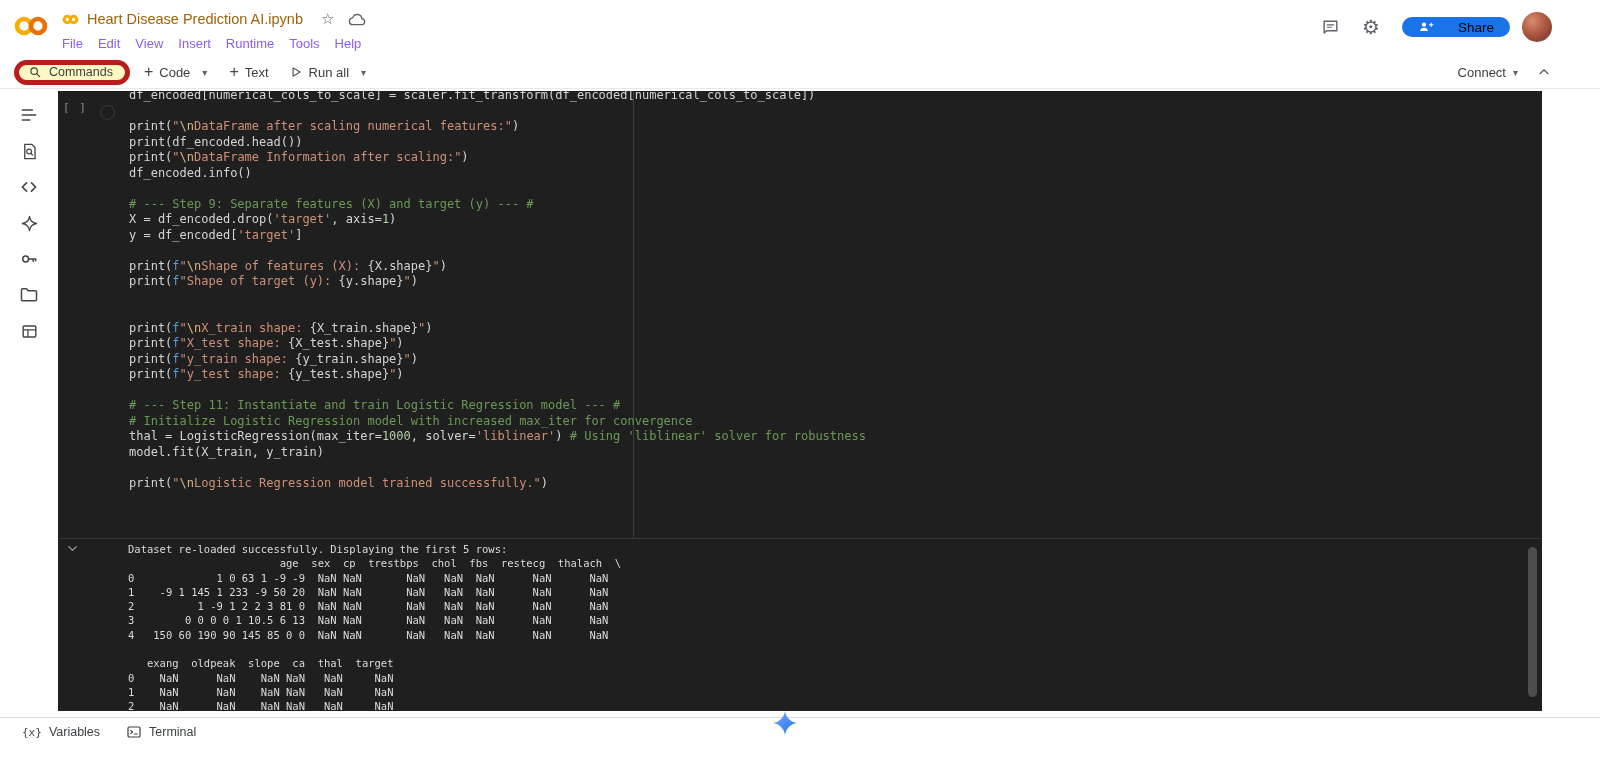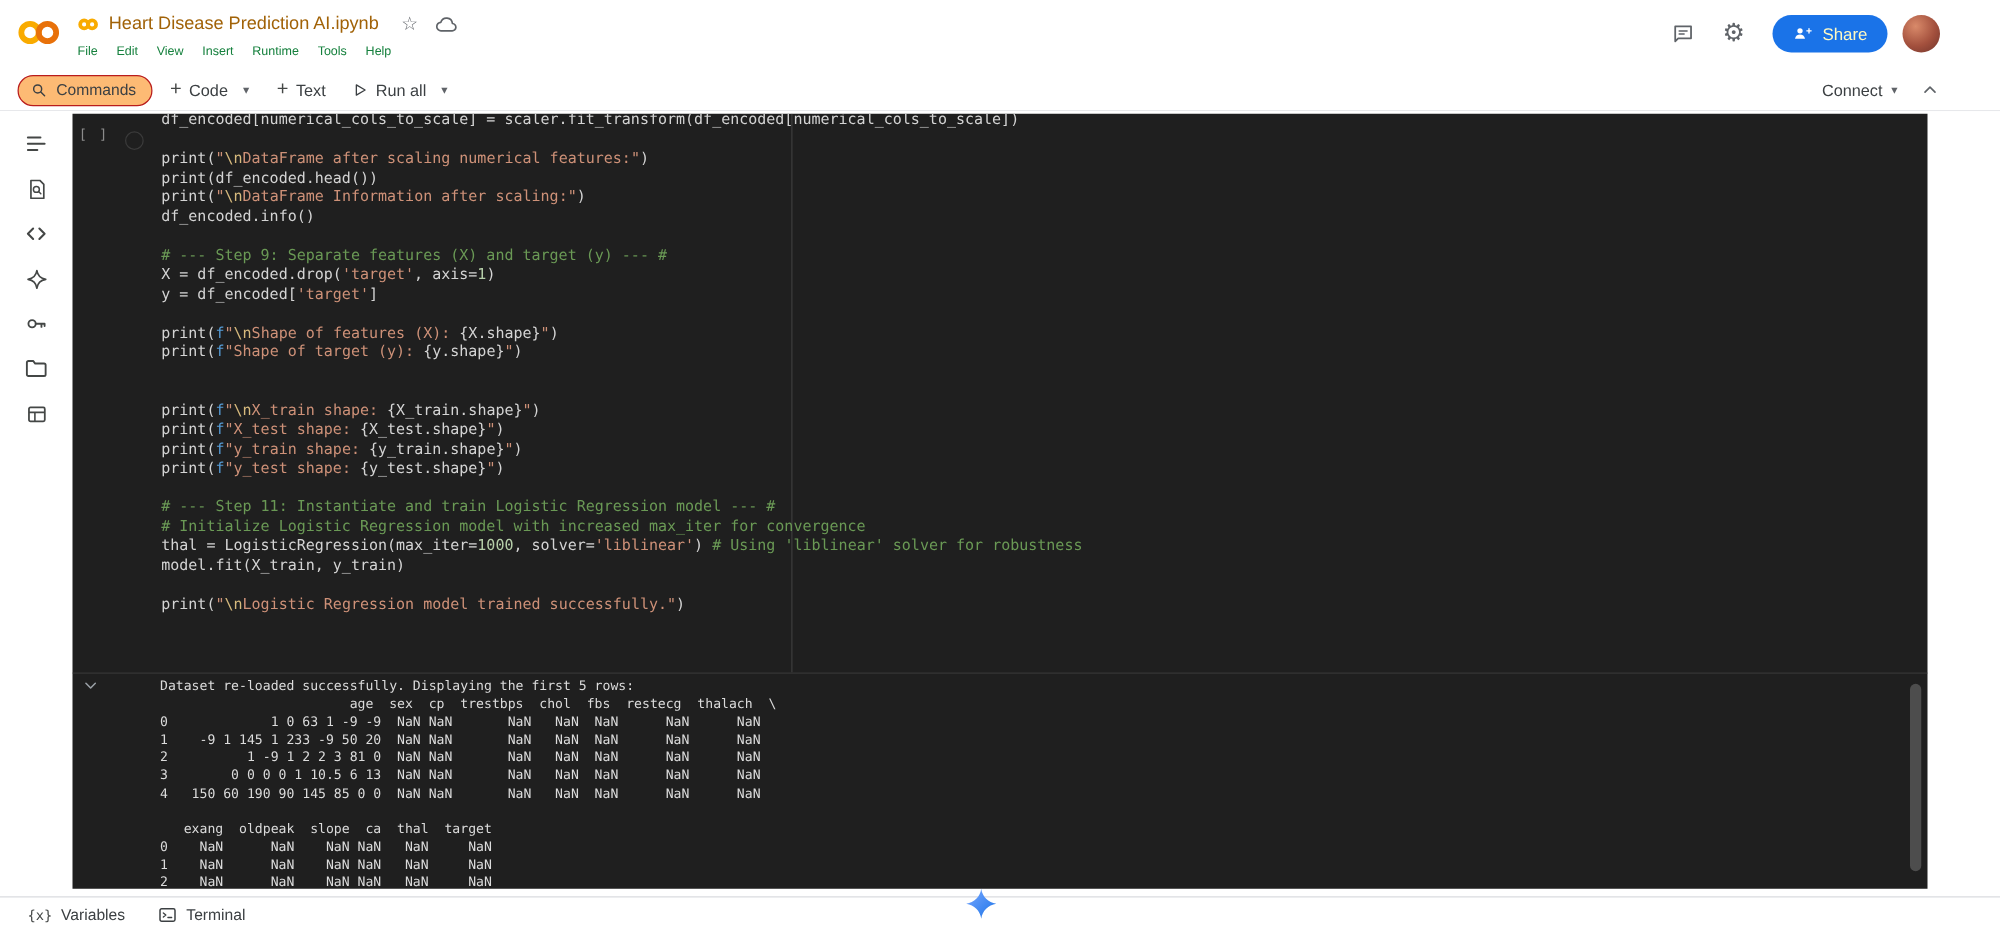--- a/index.html
+++ b/index.html
@@ -10,38 +10,38 @@
   
   .header { position:absolute; left:0; top:0; width:100%; height:56px; background:#fff; }
   .logo { position:absolute; left:12px; top:13px; }
   .title-block { position:absolute; left:62px; top:10px; }
   .title-row { display:flex; align-items:center; height:18px; }
   .nb-icon { margin-right:8px; display:flex; }
   .nb-title { font-size:14.5px; color:#a16207; white-space:nowrap; }
   .title-glyph { color:#5f6368; font-size:15px; margin-left:18px; cursor:default; }
   .cloud-wrap { margin-left:14px; color:#5f6368; display:flex; }
   .menu-row { display:flex; margin-top:8px; }
-  .menu-item { font-size:10px; color:#15803d; margin-right:15px; cursor:pointer; }
+  .menu-item { font-size:13px; color:#8b5cf6; margin-right:15px; cursor:pointer; }
 
   .header-right { position:absolute; right:48px; top:12px; display:flex; align-items:center; }
   .hr-icon { color:#5f6368; margin-left:22px; display:flex; align-items:center; cursor:pointer; }
   .gear-glyph { font-size:20px; line-height:20px; }
-  .share-btn { margin-left:22px; height:30px; border-radius:16px; padding:0 16px;
-               background:var(--accent-blue,#1a73e8); color:#fef9c3; display:flex; align-items:center;
-               gap:8px; cursor:pointer; }
+  .share-btn { margin-left:22px; height:20px; border-radius:16px; padding:0 16px;
+               background:var(--accent-blue,#1a73e8); color:#000000; display:flex; align-items:center;
+               gap:24px; cursor:pointer; }
   .share-label { font-size:13.5px; }
   .avatar { margin-left:12px; width:30px; height:30px; border-radius:50%;
             background:radial-gradient(circle at 35% 30%, #d98a6a 0%, #a3503d 55%, #6e332b 100%);
             cursor:pointer; }
 
   
   .toolbar { position:absolute; left:0; top:56px; width:100%; height:33px; background:#fff;
              border-bottom:1px solid #e7e8eb; display:flex; align-items:center;
              padding:0 48px 0 14px; }
-  .commands-pill { height:25px; border:1px solid #b91c1c; background:#fdba74; border-radius:13px;
+  .commands-pill { height:25px; border:5px solid #b91c1c; background:#fef9c3; border-radius:13px;
                    display:flex; align-items:center; padding:0 12px 0 9px; gap:7px;
                    color:#3c4043; cursor:pointer; }
   .commands-label { font-size:12.5px; color:#3c4043; }
   .tb-btn { display:flex; align-items:center; gap:6px; color:#3c4043; font-size:13px;
             cursor:pointer; white-space:nowrap; }
   .plus { font-size:16px; line-height:14px; color:#444746; }
   .caret { font-size:10px; color:#5f6368; cursor:pointer; }
   .tb-spacer { flex:1; }
   .connect-btn { display:flex; align-items:center; gap:7px; font-size:13px; color:#3c4043; cursor:pointer; }
   .collapse-btn { margin-left:18px; color:#5f6368; display:flex; cursor:pointer; }

